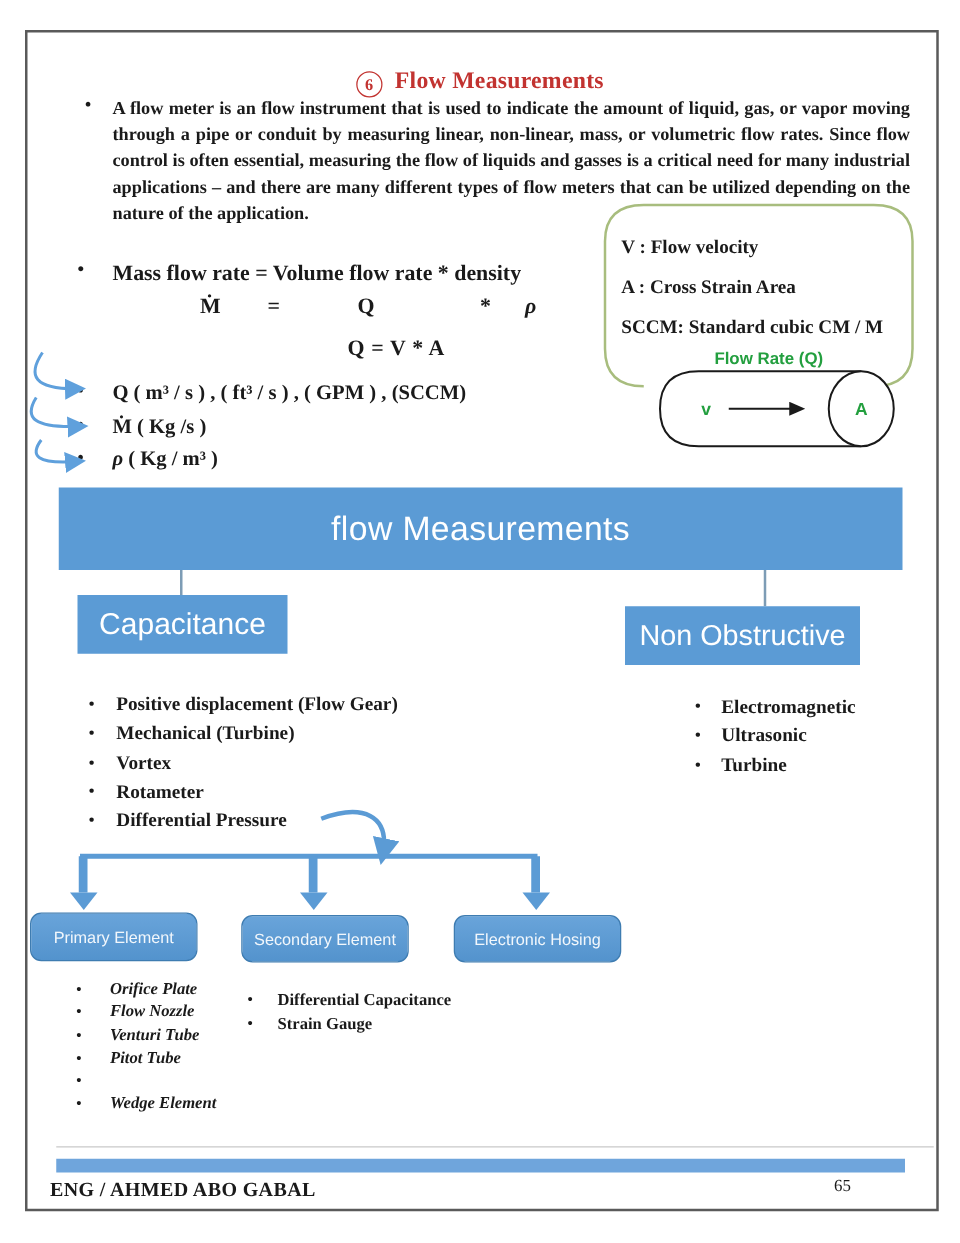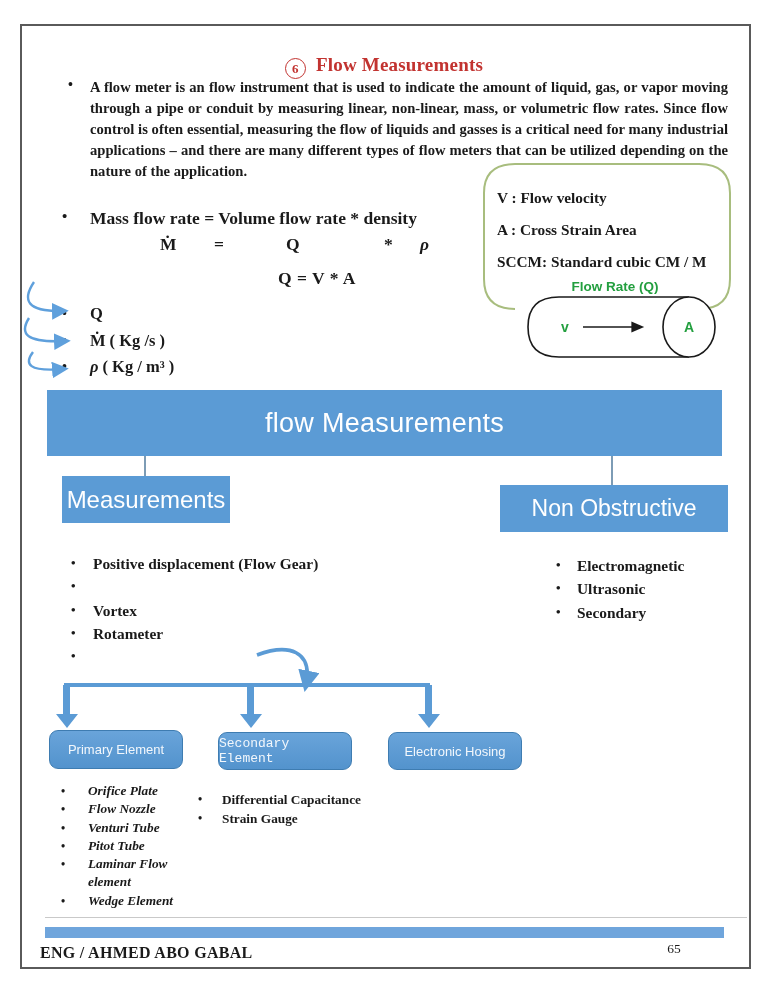--- a/index.html
+++ b/index.html
@@ -70,21 +70,21 @@
     font-size:27px;font-weight:400;letter-spacing:.3px;
   }
   .conn{width:2px;background:#7d9cb5;}
   .conn-left{left:144px;top:456px;height:21px;}
   .conn-right{left:611px;top:456px;height:29px;}
   .node-box{
     background:#5b9bd5;color:#fff;display:flex;align-items:center;justify-content:center;
     font-family:"Liberation Sans","DejaVu Sans",sans-serif;font-weight:400;
   }
   .node-left{left:62px;top:476px;width:168px;height:47px;font-size:24px;}
-  .node-right{left:500px;top:485px;width:228px;height:47px;font-size:23px;}
+  .node-right{left:500px;top:485px;width:188px;height:47px;font-size:23px;}
   
   .list{list-style:none;margin:0;padding:0;}
   .list li{display:flex;font-weight:700;}
   .obstructive-list{left:71px;top:555px;}
   .obstructive-list li{font-size:15.4px;height:23.3px;}
   .obstructive-list .bullet-dot{width:22px;flex:0 0 22px;font-size:13px;}
   .nonobstructive-list{left:556px;top:557px;}
   .nonobstructive-list li{font-size:15.4px;height:23.4px;}
   .nonobstructive-list .bullet-dot{width:21px;flex:0 0 21px;font-size:13px;}
   
@@ -92,24 +92,24 @@
   .h-line{left:64px;top:683px;width:366px;height:4px;background:#5b9bd5;}
   .v-shaft{width:7px;background:#5b9bd5;top:685px;height:29px;}
   .shaft1{left:63px;} .shaft2{left:247px;} .shaft3{left:425px;}
   .v-head{width:0;height:0;border-left:11px solid transparent;border-right:11px solid transparent;
     border-top:14px solid #5b9bd5;top:714px;}
   .head1{left:56px;} .head2{left:240px;} .head3{left:418px;}
   .dp-box{
     background:linear-gradient(180deg,#69a4da 0%,#5393cd 100%);
     border:1px solid #3e7cb1;border-radius:9px;color:#f2f7fc;
     display:flex;align-items:center;justify-content:center;
-    font-family:"Liberation Sans","DejaVu Sans",sans-serif;font-size:13px;margin-left:25px;
+    font-family:"Liberation Sans","DejaVu Sans",sans-serif;font-size:13px;
   }
   .dp-box1{left:24px;top:730px;width:132px;height:37px;}
-  .dp-box2{left:193px;top:732px;width:132px;height:36px;font-family:Liberation Mono, monospace;}
+  .dp-box2{left:193px;top:732px;width:132px;height:36px;}
   .dp-box3{left:363px;top:732px;width:132px;height:36px;}
   
   .primary-list{left:61px;top:782px;width:150px;}
   .primary-list li{font-size:13.3px;line-height:18.3px;}
   .primary-list .bullet-dot{width:27px;flex:0 0 27px;font-size:12px;}
   .primary-list .li-text{width:105px;font-style:italic;}
   .secondary-list{left:198px;top:790px;}
   .secondary-list li{font-size:13.3px;line-height:19px;}
   .secondary-list .bullet-dot{width:24px;flex:0 0 24px;font-size:12px;}
   
@@ -144,20 +144,21 @@
   <span class="m-q">Q</span>
   <span class="m-star">*</span>
   <span class="m-rho">ρ</span>
 </div>
 <div class="abs qva">Q =  V * A</div>
 
 <ul class="abs list units">
   <li class="unit-row">
     <span class="bullet-dot">•</span>
     <span class="unit-sym">Q</span>
+    <span>( m³ / s )  , ( ft³ / s ) , ( GPM ) , (SCCM)</span>
   </li>
   <li class="unit-row">
     <span class="bullet-dot">•</span>
     <span class="unit-sym">Ṁ</span>
     <span>( Kg /s )</span>
   </li>
   <li class="unit-row">
     <span class="bullet-dot">•</span>
     <span class="unit-sym rho-sym">ρ</span>
     <span>( Kg / m³ )</span>
@@ -195,56 +196,58 @@
   <text x="38" y="38" font-size="14" font-weight="bold" fill="#239f3f">v</text>
   <text x="166" y="38" font-size="14" font-weight="bold" fill="#239f3f" text-anchor="middle">A</text>
 </svg>
 <div class="abs q-eq">Q = A x v</div>
 
 <div class="abs banner">
   <span class="banner-text">flow Measurements</span>
 </div>
 <div class="abs conn conn-left"></div>
 <div class="abs conn conn-right"></div>
-<div class="abs node-box node-left">Measurements</div>
+<div class="abs node-box node-left">Capacitance</div>
 <div class="abs node-box node-right">Non Obstructive</div>
 
 <ul class="abs list obstructive-list">
   <li>
       <span class="bullet-dot">•</span>
       <span>Positive displacement (Flow Gear)</span>
     </li>
   <li>
       <span class="bullet-dot">•</span>
+      <span>Mechanical (Turbine)</span>
     </li>
   <li>
       <span class="bullet-dot">•</span>
       <span>Vortex</span>
     </li>
   <li>
       <span class="bullet-dot">•</span>
       <span>Rotameter</span>
     </li>
   <li>
       <span class="bullet-dot">•</span>
+      <span>Differential Pressure</span>
     </li>
 </ul>
 
 <ul class="abs list nonobstructive-list">
   <li>
       <span class="bullet-dot">•</span>
       <span>Electromagnetic</span>
     </li>
   <li>
       <span class="bullet-dot">•</span>
       <span>Ultrasonic</span>
     </li>
   <li>
       <span class="bullet-dot">•</span>
-      <span>Secondary</span>
+      <span>Turbine</span>
     </li>
 </ul>
 
 <svg class="abs dp-arrow-svg" width="72" height="52" viewBox="0 0 72 52">
   <defs>
     <marker id="ch" markerWidth="7" markerHeight="7" refX="4" refY="3" orient="auto">
       <path d="M0,0 L6,3 L0,6 Z" fill="#5b9bd5"></path>
     </marker>
   </defs>
   <path d="M 4 10 C 36 -2 60 6 53 40" fill="none" stroke="#5b9bd5" stroke-width="3.6" marker-end="url(#ch)"></path>
@@ -274,21 +277,20 @@
   <li>
       <span class="bullet-dot">•</span>
       <span class="li-text">Venturi Tube</span>
     </li>
   <li>
       <span class="bullet-dot">•</span>
       <span class="li-text">Pitot Tube</span>
     </li>
   <li>
       <span class="bullet-dot">•</span>
-      <span class="li-text">Laminar Flow element</span>
     </li>
   <li>
       <span class="bullet-dot">•</span>
       <span class="li-text">Wedge Element</span>
     </li>
 </ul>
 
 <ul class="abs list secondary-list">
   <li>
       <span class="bullet-dot">•</span>

